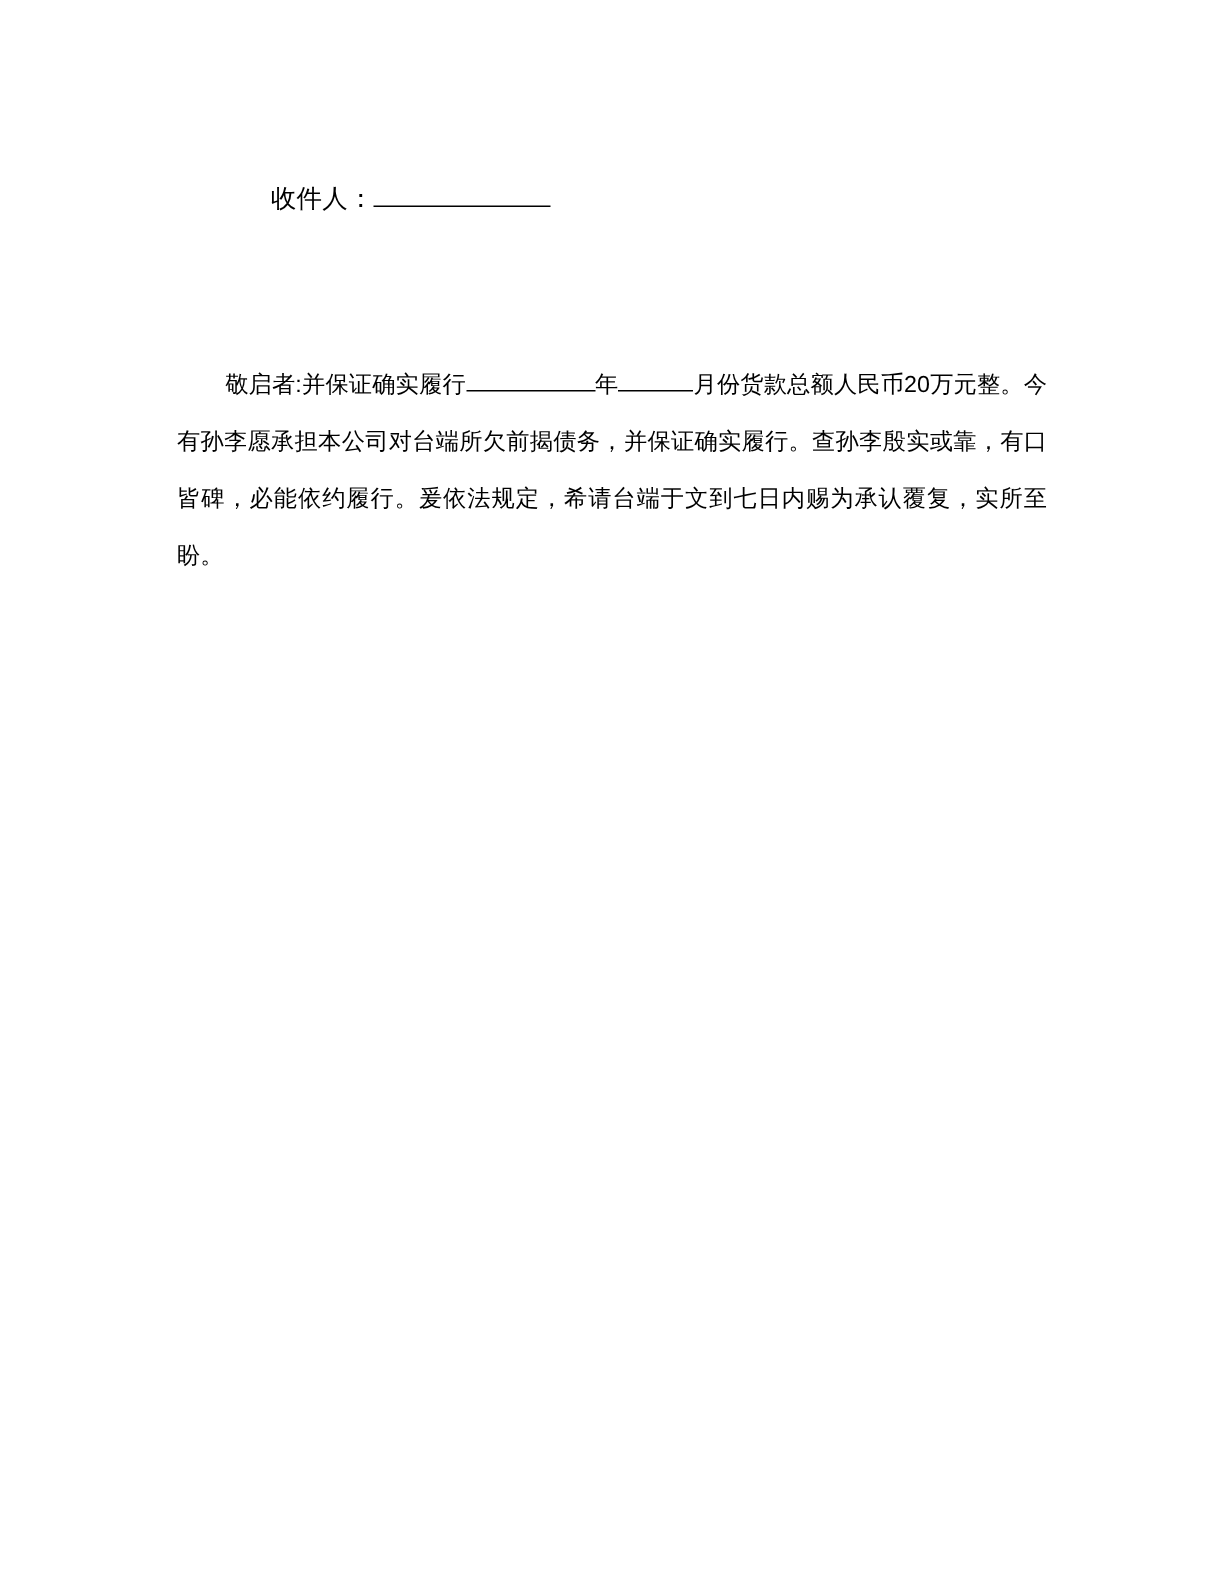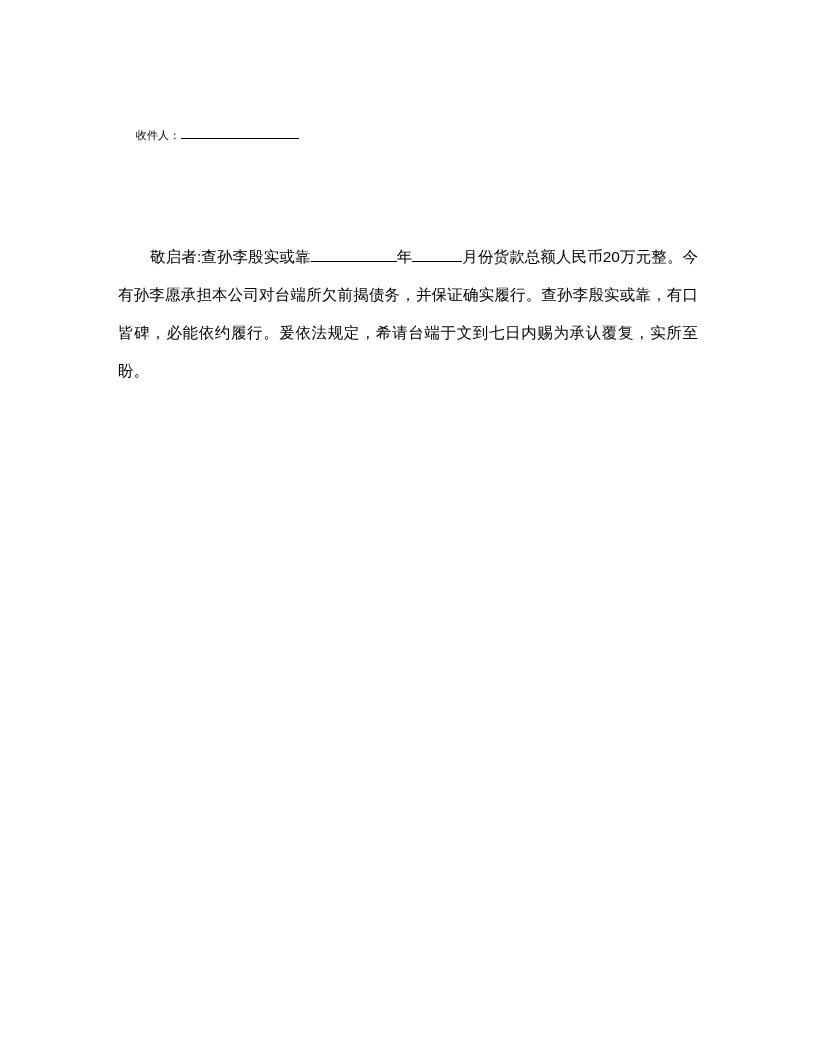--- a/index.html
+++ b/index.html
@@ -22,25 +22,25 @@
     padding: 0;
     position: relative;
   }
   .doc-body {
     position: absolute;
     left: 118px;
     top: 78px;
     width: 580px;
   }
   .line {
-    font-size: 11px;
+    font-size: 17px;
     line-height: 38px;
     letter-spacing: 0.2px;
     white-space: pre-wrap;
-    font-family: Liberation Serif, serif;
+    font-family: Liberation Mono, monospace;
   }
   .recipient-line {
     margin: 0 0 0 0;
     text-indent: 32px;
   }
   .blank-fill {
     display: inline-block;
     border-bottom: 1px solid #000;
     vertical-align: baseline;
   }
@@ -68,17 +68,17 @@
 <div class="page">
   <div class="doc-body">
 
     <div class="line recipient-line">
       <span>收件人：</span><span class="blank-fill blank-recipient"></span>
     </div>
 
     <div class="spacer"></div>
 
     <div class="para">
-      <span class="indent"></span><span>敬启者:</span><span>查孙李殷实或靠</span><span class="blank-fill blank-year"></span><span>年</span><span class="blank-fill blank-month"></span><span>月份货款总额人民币20万元整。</span><span>今有孙李愿承担本公司对台端所欠前揭债务，并保证确实履行。查孙李殷实或靠，有口皆碑，必能依约履行。爰依法规定，希请台端于文到七日内赐为承认覆复，实所至盼。</span>
+      <span class="indent"></span><span>敬启者:</span><span>并保证确实履行</span><span class="blank-fill blank-year"></span><span>年</span><span class="blank-fill blank-month"></span><span>月份货款总额人民币20万元整。</span><span>今有孙李愿承担本公司对台端所欠前揭债务，并保证确实履行。查孙李殷实或靠，有口皆碑，必能依约履行。爰依法规定，希请台端于文到七日内赐为承认覆复，实所至盼。</span>
     </div>
 
   </div>
 </div>
 
 </body></html>

